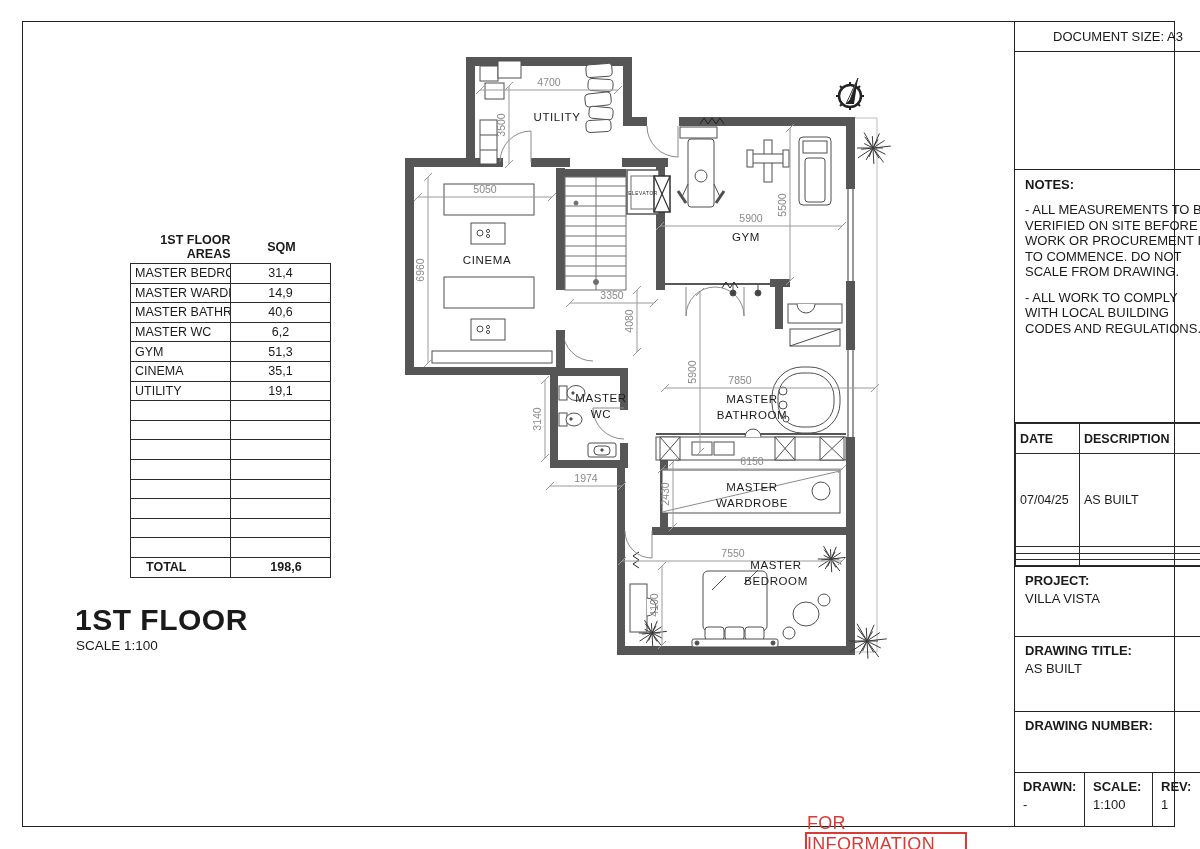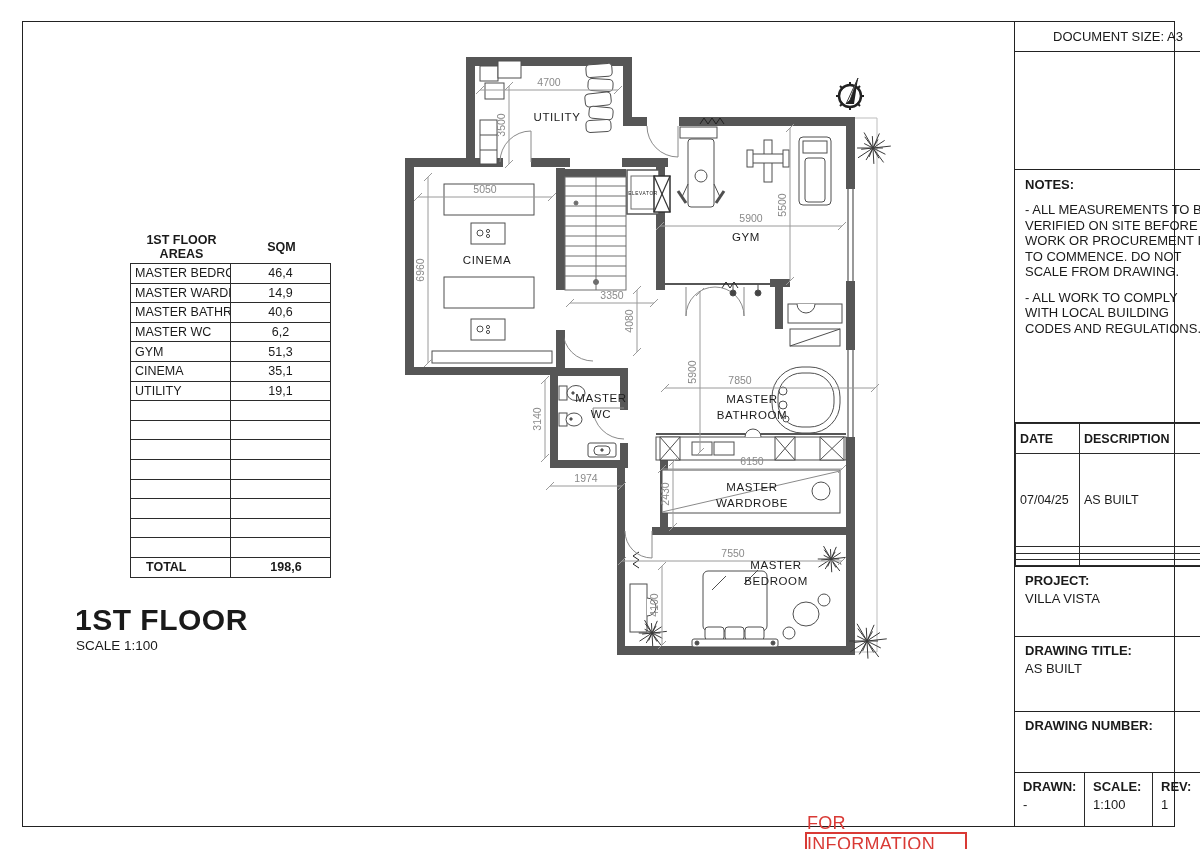--- a/index.html
+++ b/index.html
@@ -4,21 +4,21 @@
 <style>
   html,body{margin:0;padding:0;background:#fff;}
   body{width:1200px;height:849px;position:relative;overflow:hidden;
        font-family:"Liberation Sans","DejaVu Sans",sans-serif;color:#1a1a1a;}
   .abs{position:absolute;}
   
   #sheet-border{left:22px;top:21px;width:1153px;height:806px;border:1.5px solid #222;box-sizing:border-box;}
   
   #areas-table{left:130px;top:233px;width:201px;border-collapse:collapse;table-layout:fixed;font-size:12.5px;}
   #areas-table th{font-weight:bold;}
-  #areas-table .hdr th{border:none;height:19px;text-align:center;padding:0 0 2px 2px;}
+  #areas-table .hdr th{border:none;height:19px;text-align:right;padding:0 0 2px 2px;}
   #areas-table .hdr th.sqm{text-align:center;}
   #areas-table td{border:1.2px solid #2b2b2b;height:18.6px;padding:0 4px;overflow:hidden;white-space:nowrap;}
   #areas-table td.sqm{text-align:center;width:47px;}
   #areas-table tr.total td{font-weight:bold;padding-left:15px;}
   
   #floor-title{left:75px;top:603px;font-size:30px;font-weight:bold;letter-spacing:.5px;}
   #floor-scale{left:76px;top:638px;font-size:13.5px;}
   
   #stamp{left:805px;top:832px;width:158px;height:21px;border:2px solid #d93a35;color:#d93a35;
          font-size:18px;display:flex;align-items:center;justify-content:center;letter-spacing:.3px;}
@@ -443,21 +443,21 @@
 <table id="areas-table" class="abs">
   <thead>
     <tr class="hdr">
       <th>1ST FLOOR AREAS</th>
       <th class="sqm">SQM</th>
     </tr>
   </thead>
   <tbody>
       <tr>
         <td>MASTER BEDROOM</td>
-        <td class="sqm">46,4</td>
+        <td class="sqm">31,4</td>
       </tr>
       <tr>
         <td>MASTER WARDROBE</td>
         <td class="sqm">14,9</td>
       </tr>
       <tr>
         <td>MASTER BATHROOM</td>
         <td class="sqm">40,6</td>
       </tr>
       <tr>

